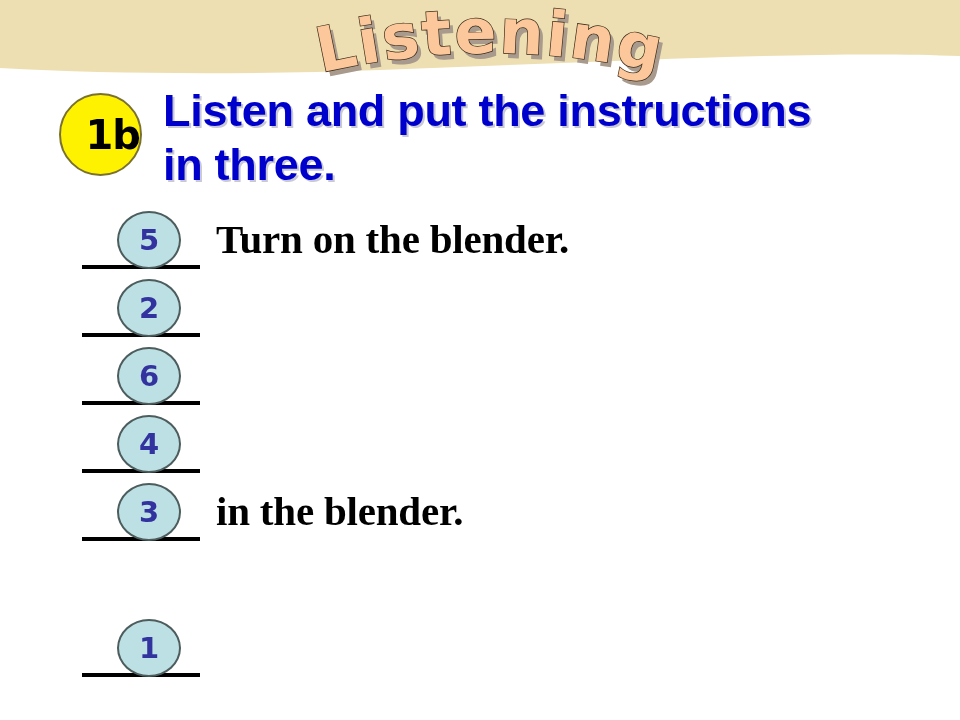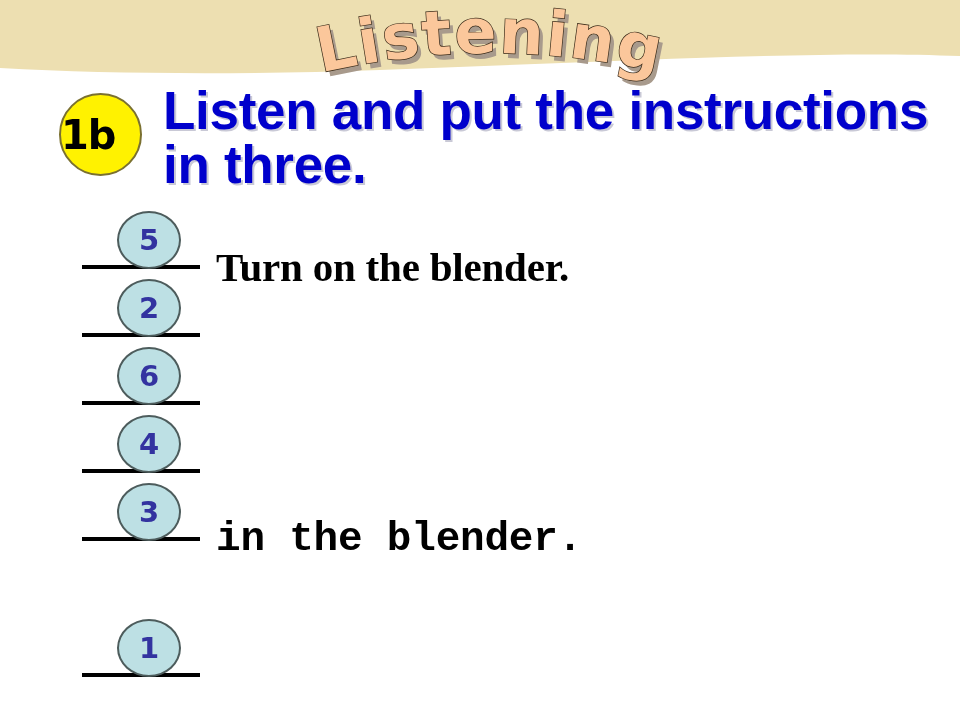--- a/index.html
+++ b/index.html
@@ -51,41 +51,41 @@
     top: 93px;
     width: 83px;
     height: 83px;
     border-radius: 50%;
     background: #FFF200;
     border: 2px solid #7a7030;
     box-sizing: border-box;
     z-index: 4;
     display: flex;
     align-items: center;
-    justify-content: flex-start;
+    justify-content: flex-end;
   }
   #badge-1b-label {
     font-family: "DejaVu Sans", sans-serif;
     font-weight: bold;
     font-size: 40px;
     color: #000000;
     letter-spacing: -1px;
     line-height: 1;
   }
 
   
   #instruction {
     position: absolute;
     left: 163px;
     top: 84px;
     width: 760px;
     z-index: 2;
     font-family: "Liberation Sans", sans-serif;
     font-weight: bold;
-    font-size: 53px;
+    font-size: 45px;
     line-height: 54px;
     color: #0000CC;
     text-shadow: 2px 2px 0 #c9c9d6;
     letter-spacing: -0.3px;
   }
   #instruction .iline { display: block; white-space: nowrap; }
 
   
   #steps {
     position: absolute;
@@ -134,22 +134,22 @@
     left: 216px;
     top: 4px;
     font-family: "Liberation Serif", serif;
     font-weight: bold;
     font-size: 41px;
     line-height: 52px;
     color: #000000;
     white-space: nowrap;
     letter-spacing: -0.2px;
   }
-  .step-text .tline { display: block; margin-top: 28px; }
-  .step-text .tline.indent { padding-left: 0px; font-family: Liberation Mono, monospace; }
+  .step-text .tline { display: block; }
+  .step-text .tline.indent { padding-left: 0px; }
 </style>
 </head>
 <body>
 
 <div id="header-band">
   <svg width="960" height="90" viewBox="0 0 960 90" xmlns="http://www.w3.org/2000/svg">
     <path id="band-shape" d="M0,0 L960,0 L960,56 C820,50 600,62 380,70 C240,75 110,74 0,68 Z" fill="#EDDFB1"></path>
   </svg>
 </div>
 

